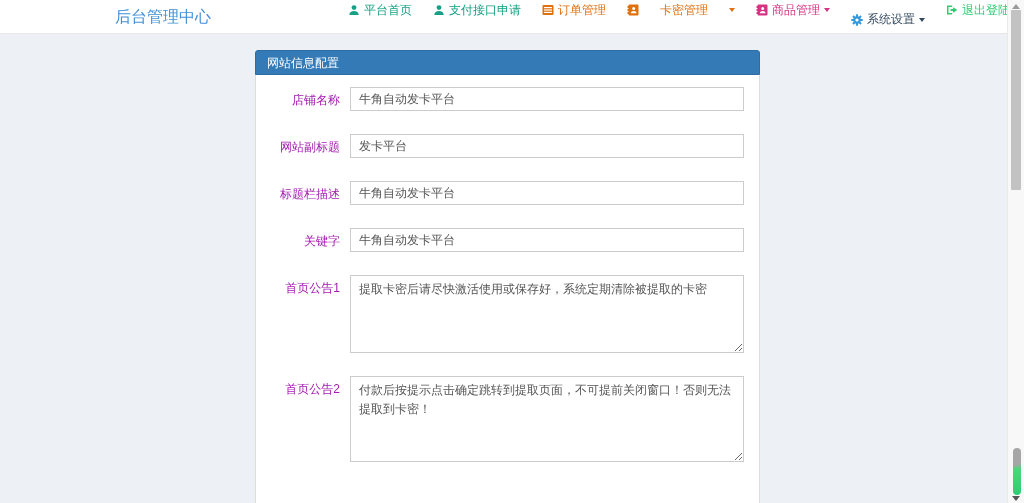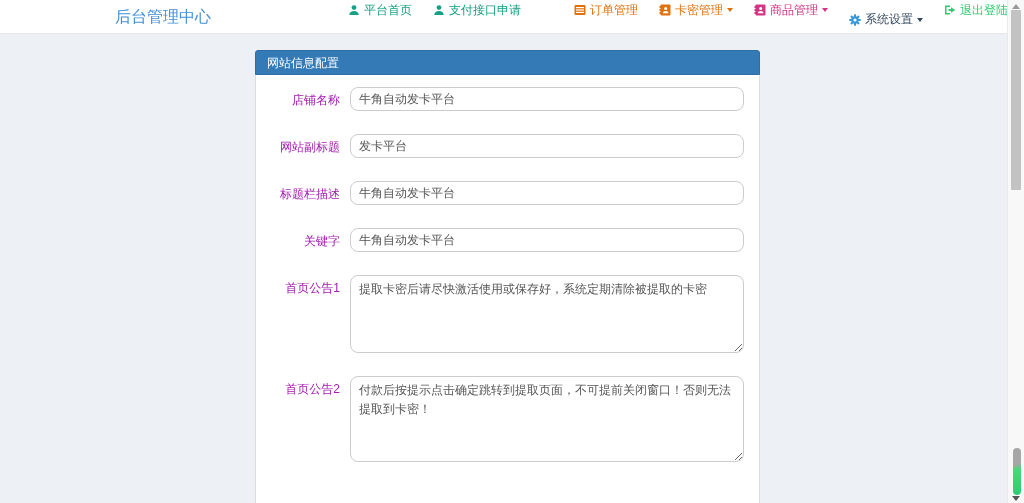--- a/index.html
+++ b/index.html
@@ -44,21 +44,21 @@
   .panel-body {
     background:#ffffff; border:1px solid #ddd; border-top:none;
     padding:12px 15px 30px 15px; height:470px;
   }
   .form-group { display:flex; align-items:flex-start; margin-bottom:23px; }
   .form-label {
     width:79px; padding-right:10px; padding-top:5px; text-align:right;
     font-size:12px; color:#a21caf; flex:0 0 79px; white-space:nowrap;
   }
   .form-control {
-    flex:1; height:24px; border:1px solid #ccc; border-radius:8px;
+    flex:1; height:24px; border:1px solid #ccc; border-radius:0;
     padding:2px 8px; font-size:12px; color:#555; background:#fff;
     font-family:"Liberation Sans","DejaVu Sans",sans-serif; outline:none;
   }
   textarea.form-control { height:78px; resize:vertical; line-height:1.6; padding-top:4px; }
   textarea.form-control.ta2 { height:86px; }
   
   .scrollbar {
     position:absolute; right:0; top:0; width:17px; height:503px;
     background:#f8f8f8; border-left:1px solid #e9e9e9;
   }
@@ -103,33 +103,33 @@
     <div class="nav-item" style="color: rgb(22, 160, 133);">
       <span class="ic" style="color: rgb(22, 160, 133);">
         <svg width="12" height="12" viewBox="0 0 12 12" fill="currentColor">
             <circle cx="6" cy="3.6" r="2.4"></circle>
             <path d="M1.3 11c0-2.6 2.1-3.9 4.7-3.9s4.7 1.3 4.7 3.9z"></path>
           </svg>
       </span>
       <span>支付接口申请</span>
     </div>
 
-    <div class="nav-item" style="color: rgb(224, 113, 15); margin-left: 32px;">
+    <div class="nav-item" style="color: rgb(224, 113, 15);">
       <span class="ic" style="color: rgb(224, 113, 15);">
         <svg width="12" height="12" viewBox="0 0 12 12">
             <rect x="0.5" y="1" width="11" height="10" rx="1" fill="currentColor"></rect>
             <rect x="2" y="3" width="8" height="1.2" fill="#fff"></rect>
             <rect x="2" y="5.4" width="8" height="1.2" fill="#fff"></rect>
             <rect x="2" y="7.8" width="8" height="1.2" fill="#fff"></rect>
           </svg>
       </span>
       <span>订单管理</span>
     </div>
 
-    <div class="nav-item" style="color: rgb(224, 113, 15);">
+    <div class="nav-item" style="color: rgb(224, 113, 15); gap: 17px;">
       <span class="ic" style="color: rgb(224, 113, 15);">
         <svg width="12" height="12" viewBox="0 0 12 12">
             <rect x="1.5" y="0.5" width="10" height="11" rx="1" fill="currentColor"></rect>
             <rect x="0.5" y="2" width="2" height="2" fill="currentColor"></rect>
             <rect x="0.5" y="5" width="2" height="2" fill="currentColor"></rect>
             <rect x="0.5" y="8" width="2" height="2" fill="currentColor"></rect>
             <circle cx="6.7" cy="4.4" r="1.5" fill="#fff"></circle>
             <path d="M3.9 9.3c0-1.6 1.3-2.4 2.8-2.4s2.8 0.8 2.8 2.4z" fill="#fff"></path>
           </svg>
       </span>

